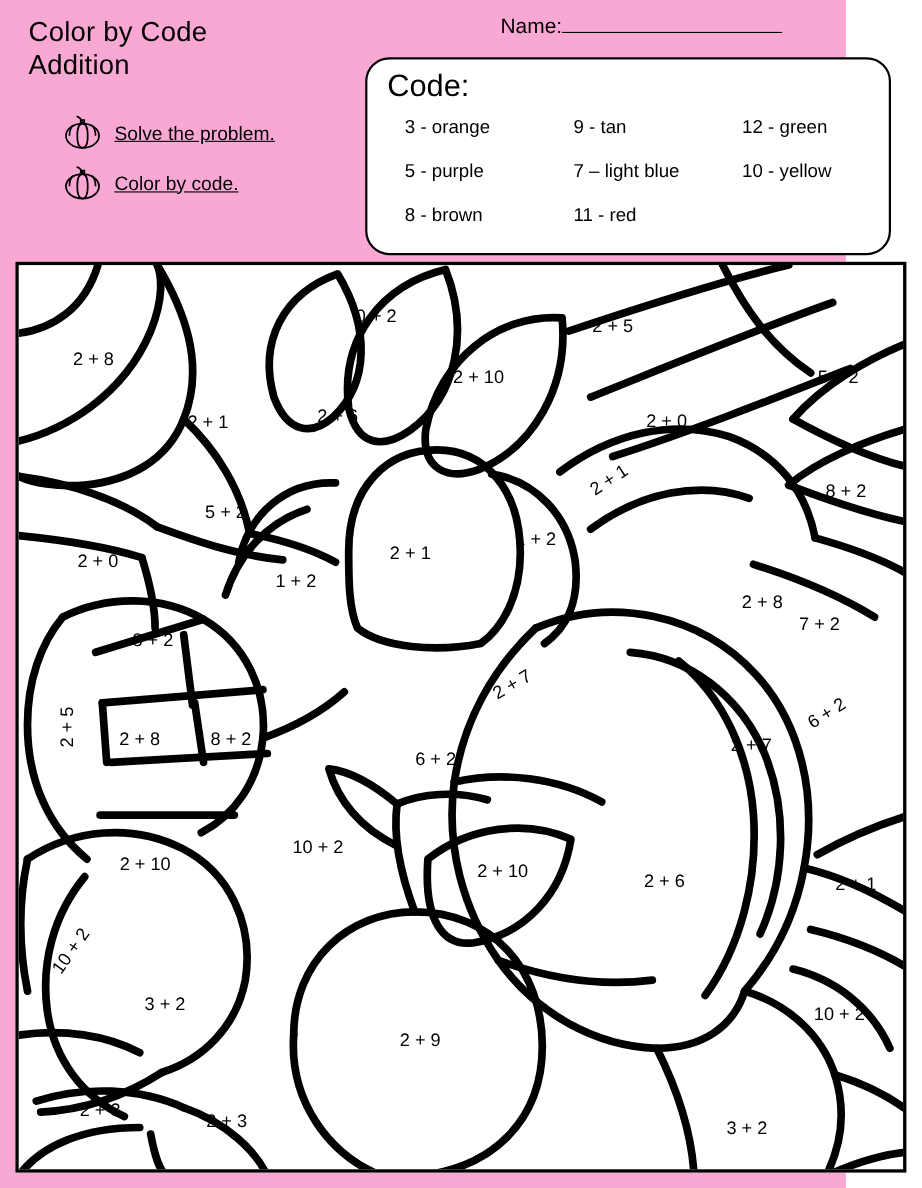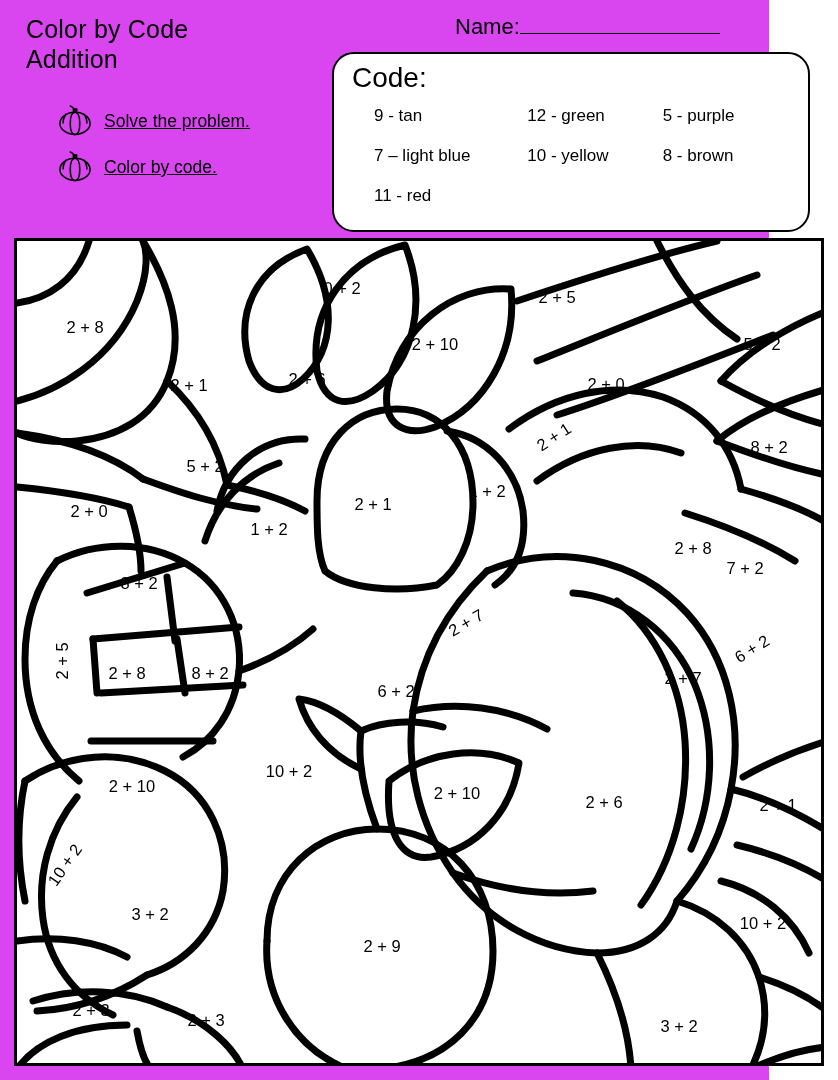--- a/index.html
+++ b/index.html
@@ -8,37 +8,37 @@
     width: 838px; height: 1080px;
     background: #ffffff;
     font-family: "Liberation Sans", sans-serif;
     color: #000000;
     overflow: hidden;
   }
   #page {
     position: relative;
     width: 769px;
     height: 1080px;
-    background: #d946ef;
+    background: #f9a8d4;
   }
 
   
   .title {
     position: absolute;
     left: 26px; top: 14px;
     width: 300px;
     font-size: 25px;
     line-height: 30px;
     font-weight: 400;
     letter-spacing: 0.2px;
   }
   .name-row {
     position: absolute;
     left: 455px; top: 14px;
-    font-size: 22px;
+    font-size: 19px;
     white-space: nowrap;
   }
   .name-line {
     display: inline-block;
     width: 200px;
     border-bottom: 1.6px solid #000;
     height: 14px;
     vertical-align: baseline;
   }
 
@@ -148,20 +148,21 @@
           <path d="M22 9h4v-3h-4z"></path>
         </svg>
       </span>
       <span class="txt">Color by code.</span>
     </div>
   </div>
 
   <div class="code-box">
     <div class="code-title">Code:</div>
     <div class="code-grid">
+      <div class="code-cell">3 - orange</div>
       <div class="code-cell col2">9 - tan</div>
       <div class="code-cell col3">12 - green</div>
       <div class="code-cell">5 - purple</div>
       <div class="code-cell col2">7 – light blue</div>
       <div class="code-cell col3">10 - yellow</div>
       <div class="code-cell">8 - brown</div>
       <div class="code-cell col2">11  - red</div>
     </div>
   </div>
 

